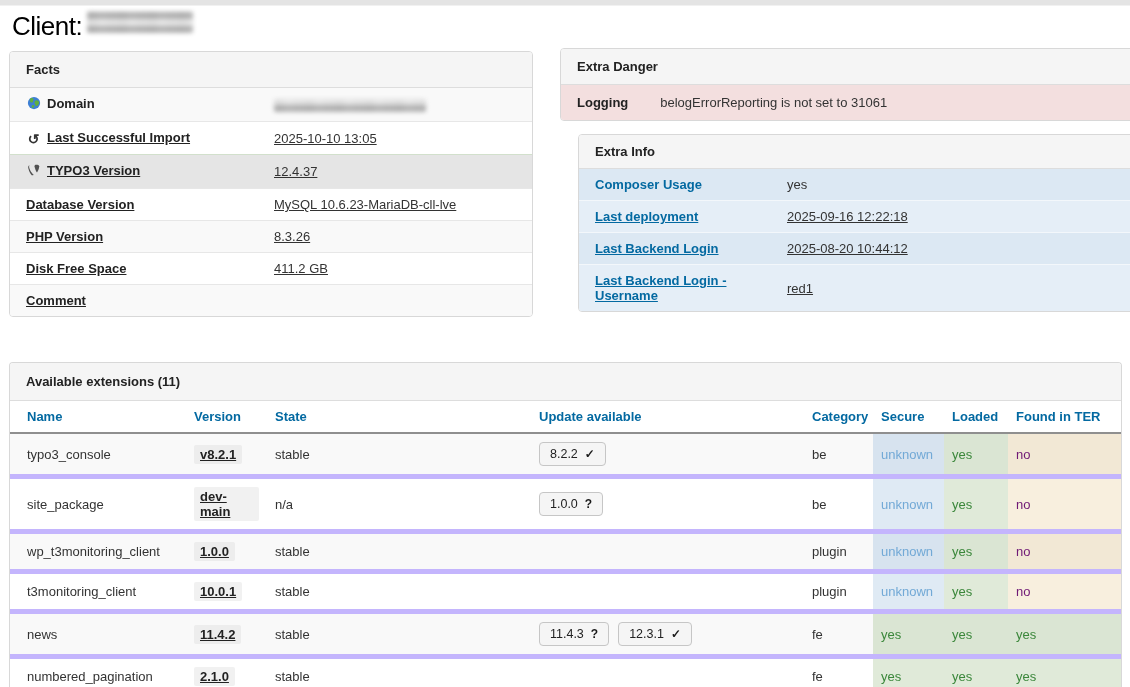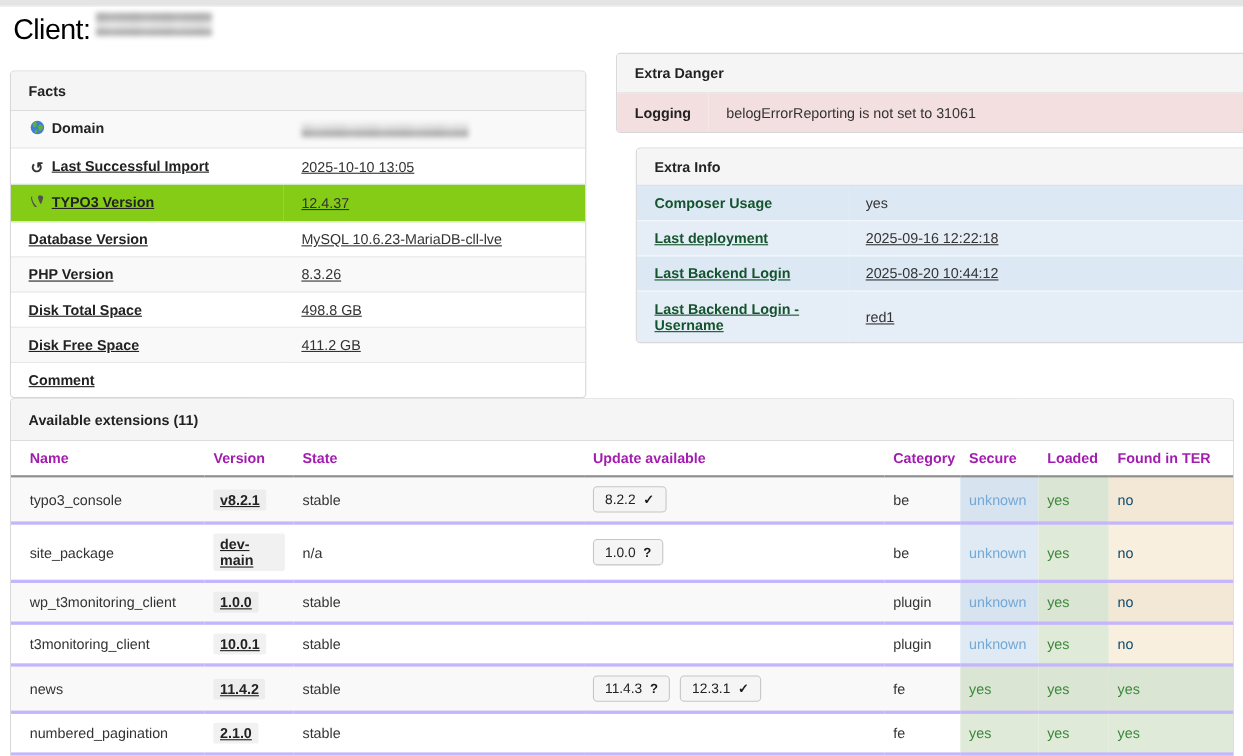--- a/index.html
+++ b/index.html
@@ -21,77 +21,77 @@
     filter: blur(2.2px);
     border-radius:2px;
   }
   .client-blur { width:106px; height:22px; margin-left:5px; }
   .domain-blur { width:152px; height:13px; vertical-align:middle; }
 
   .panel { position:absolute; border:1px solid #d8d8d8; border-radius:4px; background:#fff; overflow:hidden; }
   .panel-heading { background:#f5f5f5; border-bottom:1px solid #ddd; font-weight:700; color:#222; }
 
   
-  #facts-panel { left:9px; top:64px; width:524px; }
+  #facts-panel { left:9px; top:51px; width:524px; }
   #facts-panel .panel-heading { padding:10px 16px; }
   .kv-table { width:100%; border-collapse:collapse; }
   .kv-table td { padding:8px 16px; vertical-align:middle; }
   .kv-table tr + tr td { border-top:1px solid #e7e7e7;text-decoration:underline; }
   .kv-table td.k { font-weight:700; color:#222; }
   #facts-panel td.k { width:248px; }
   #facts-panel tbody tr:nth-child(odd) { background:#f9f9f9; }
-  #facts-panel tbody tr.highlight-success { background:#84cc16; }
+  #facts-panel tbody tr.highlight-success { background:#e5e5e5; }
   #facts-panel tbody tr.highlight-success td { border-color:#d2e0cc; }
   .fact-icon { display:inline-block; width:15px; margin-right:6px; text-align:center; vertical-align:-2px; }
   .history-glyph { font-size:14px; font-weight:700; color:#333; line-height:1; }
 
   
   #danger-panel { left:560px; top:48px; width:640px; }
   #danger-panel .panel-heading { padding:10px 16px; }
   #danger-panel td { padding:10px 16px; background:#f3dfdf; }
   #danger-panel td.k { width:78px; font-weight:700; color:#222; }
 
   
   #info-panel { left:578px; top:134px; width:648px; }
   #info-panel .panel-heading { padding:9px 16px; }
-  #info-panel td.k { width:192px; font-weight:700; color:#14532d; }
+  #info-panel td.k { width:192px; font-weight:700; color:#0369a1; }
   #info-panel tbody tr { background:#e5eef7; }
   #info-panel tbody tr:nth-child(odd) { background:#dce8f3; }
   #info-panel .kv-table tr + tr td { border-top:1px solid #f3f7fb;padding-left:16px; }
 
   
   #extensions-panel { left:9px; top:362px; width:1113px; height:560px; border-radius:4px 4px 0 0; border-bottom:none; }
   #extensions-panel .panel-heading { padding:11px 16px; }
   .ext-table { width:100%; border-collapse:collapse; table-layout:fixed; }
   .ext-table th {
-    text-align:left; font-weight:700; color:#a21caf;
+    text-align:left; font-weight:700; color:#0369a1;
     padding:8px; border-bottom:2px solid #8f8f8f; background:#fff;
   }
   .ext-table th:first-child, .ext-table td:first-child { padding-left:17px; }
   .ext-table td { padding:8px; vertical-align:middle; }
-  .ext-table tbody tr + tr td { border-top:3px solid #c4b5fd; }
+  .ext-table tbody tr + tr td { border-top:5px solid #c4b5fd; }
   .ext-table tbody tr:nth-child(odd) { background:#f9f9f9; }
 
   .col-name { width:176px; } .col-version { width:81px; } .col-state { width:264px; }
   .col-update { width:273px; } .col-category { width:69px; } .col-secure { width:71px; }
   .col-loaded { width:64px; } .col-ter { width:115px; }
 
   .version-badge { display:inline-block; background:#f1f1f1; padding:2px 6px; border-radius:2px; font-weight:700; font-size:13px; color:#222;text-decoration:underline; }
   tr:nth-child(odd) .version-badge { background:#ededed; }
 
   .update-btn {
     display:inline-flex; align-items:center; gap:7px;
     background:#f5f5f5; border:1px solid #c6c6c6; border-radius:4px;
     padding:4px 10px; margin-right:9px; font-family:inherit; font-size:12.5px; color:#222; cursor:pointer;text-align:center;
   }
   .update-btn .btn-icon { font-weight:700; font-size:12px; color:#1a1a1a; }
 
   .tone-info    { background:#dfeaf4; color:#72a9d6; }
   .tone-success { background:#e0ead9; color:#3b873b; }
-  .tone-warning { background:#f8efde; color:#0c4a6e; }
+  .tone-warning { background:#f8efde; color:#701a75; }
   tr:nth-child(odd) .tone-info    { background:#d7e3ef; }
   tr:nth-child(odd) .tone-success { background:#dae5d3; }
   tr:nth-child(odd) .tone-warning { background:#f2e8d5; }
 </style>
 </head>
 <body>
 
 <div class="topstrip"></div>
 
 <h1 class="page-title">
@@ -123,24 +123,20 @@
               </svg></span><span>TYPO3 Version</span></td>
           <td class="v"><span>12.4.37</span></td>
         </tr>
         <tr>
           <td class="k"><span>Database Version</span></td>
           <td class="v"><span>MySQL 10.6.23-MariaDB-cll-lve</span></td>
         </tr>
         <tr>
           <td class="k"><span>PHP Version</span></td>
           <td class="v"><span>8.3.26</span></td>
-        </tr>
-        <tr>
-          <td class="k"><span>Disk Total Space</span></td>
-          <td class="v"><span>498.8 GB</span></td>
         </tr>
         <tr>
           <td class="k"><span>Disk Free Space</span></td>
           <td class="v"><span>411.2 GB</span></td>
         </tr>
         <tr>
           <td class="k"><span>Comment</span></td>
           <td class="v"><span></span></td>
         </tr>
       </tbody>

